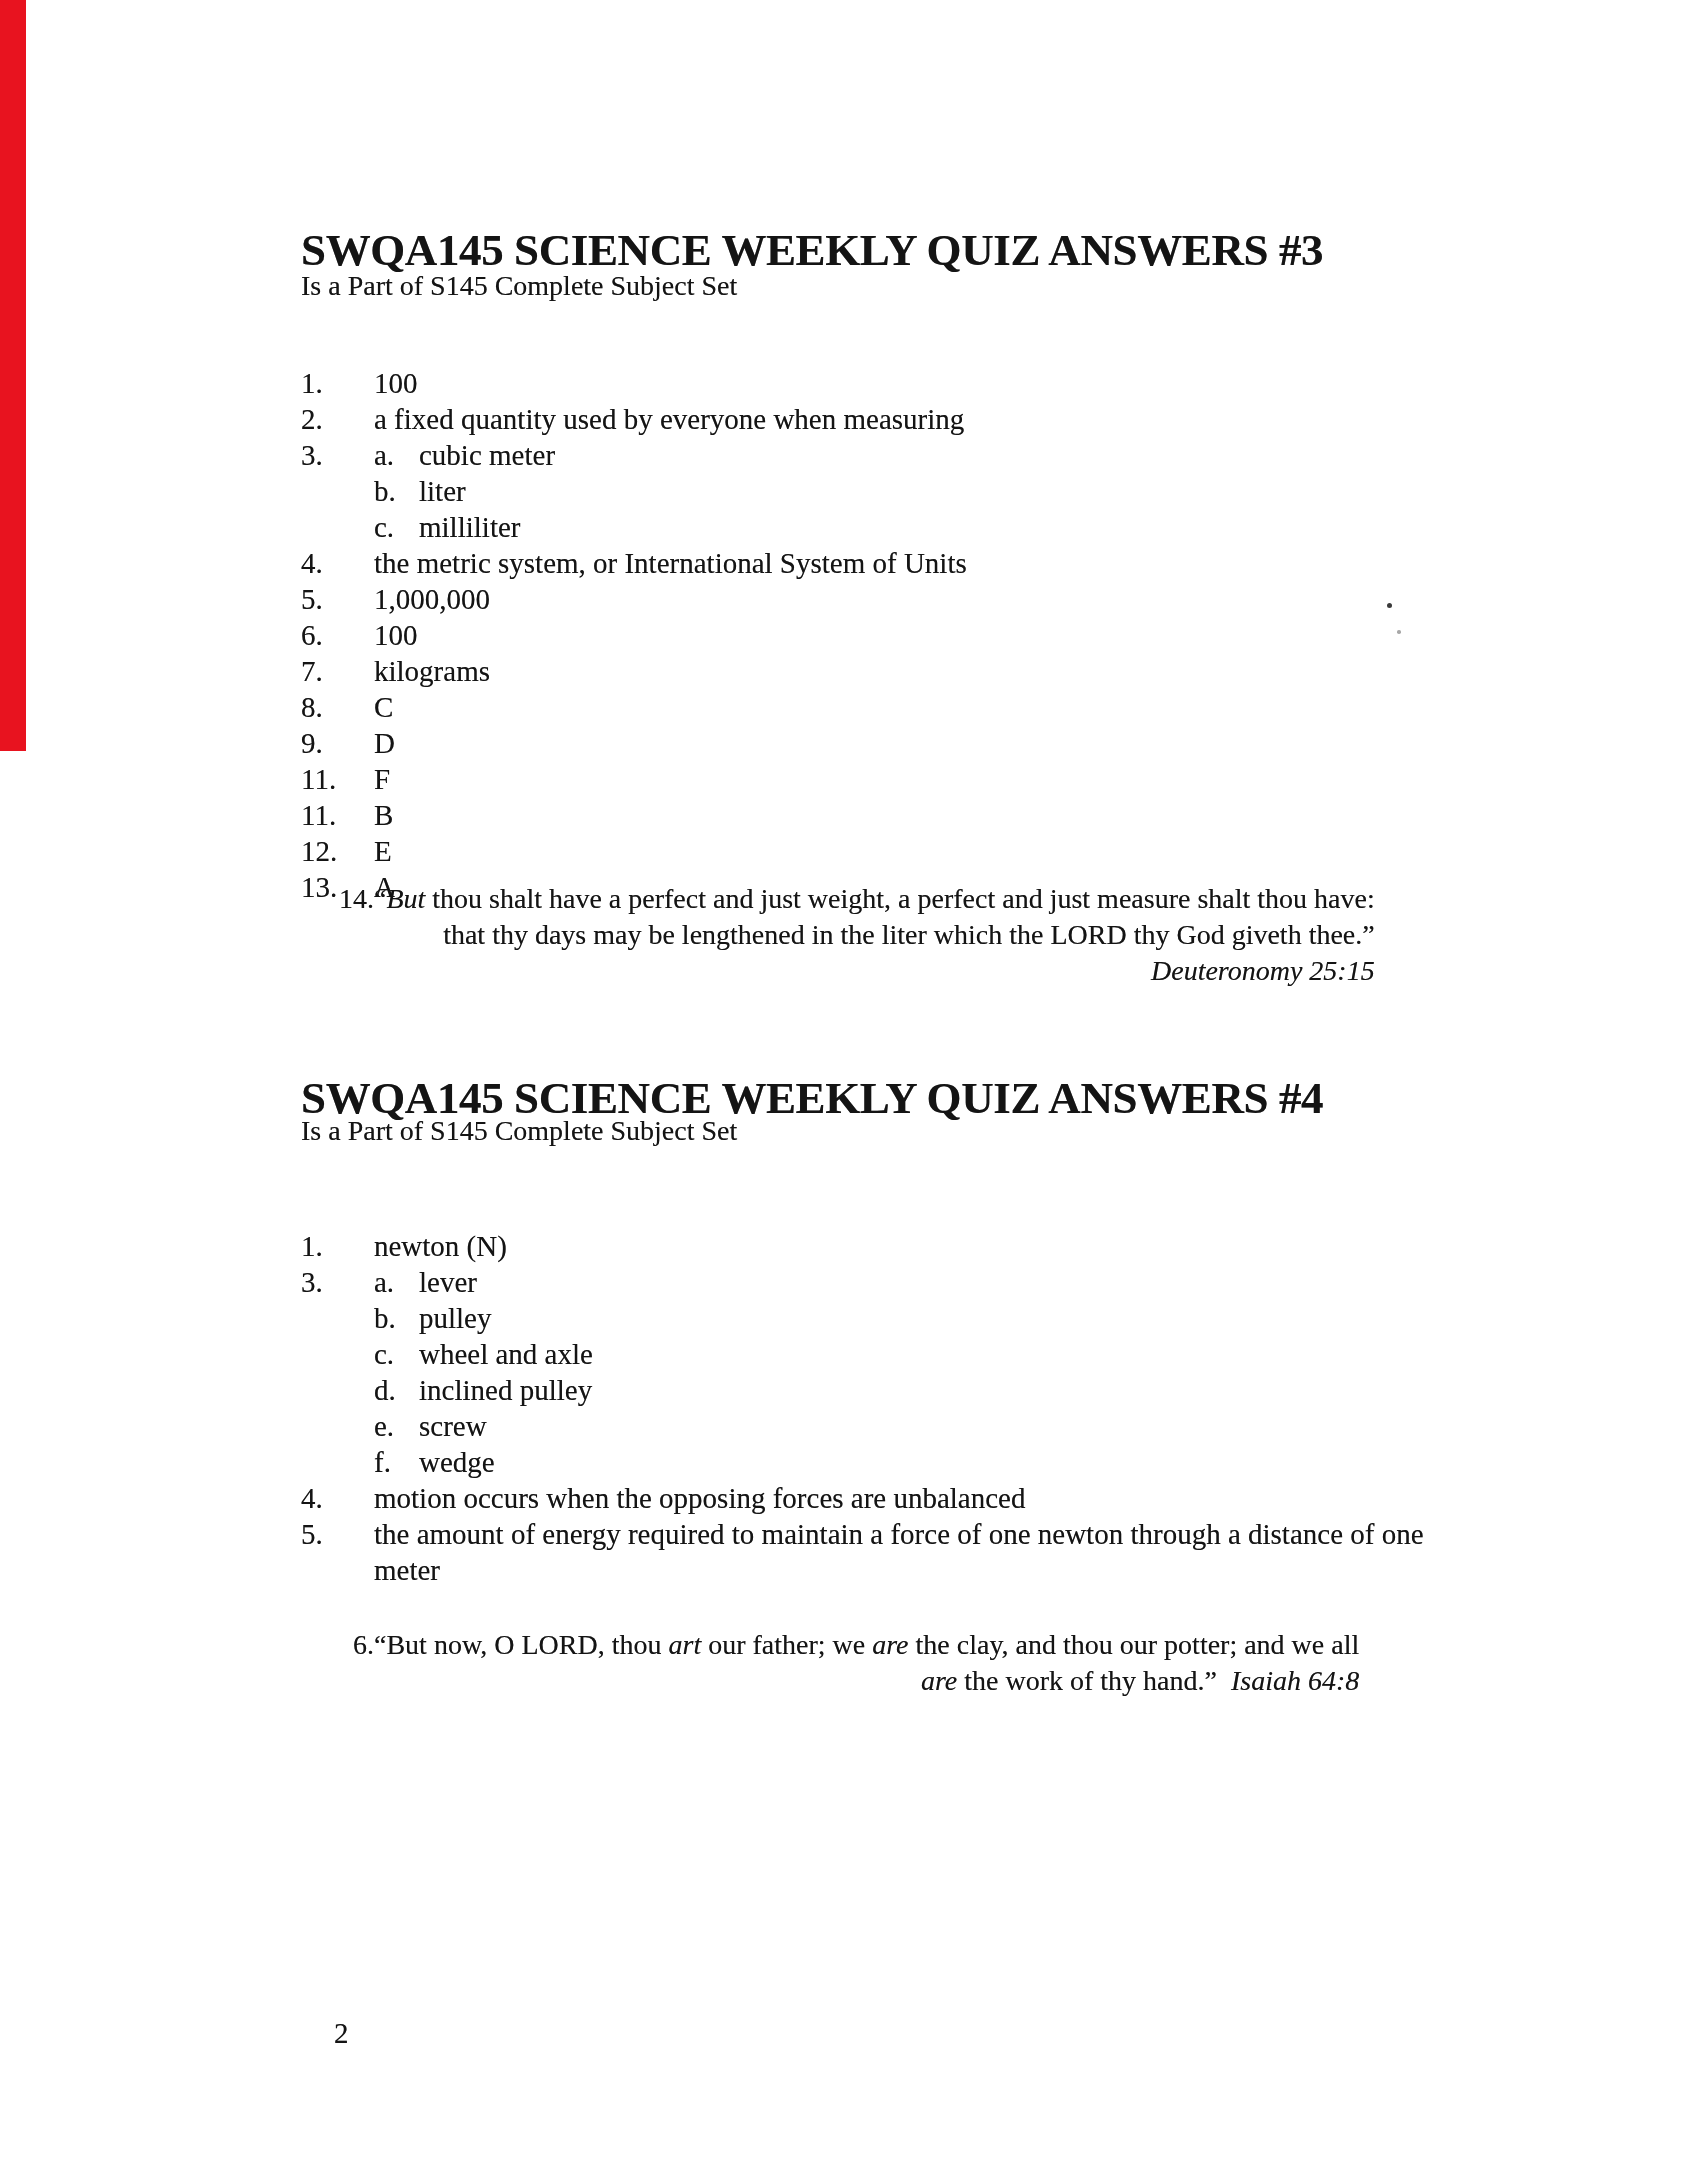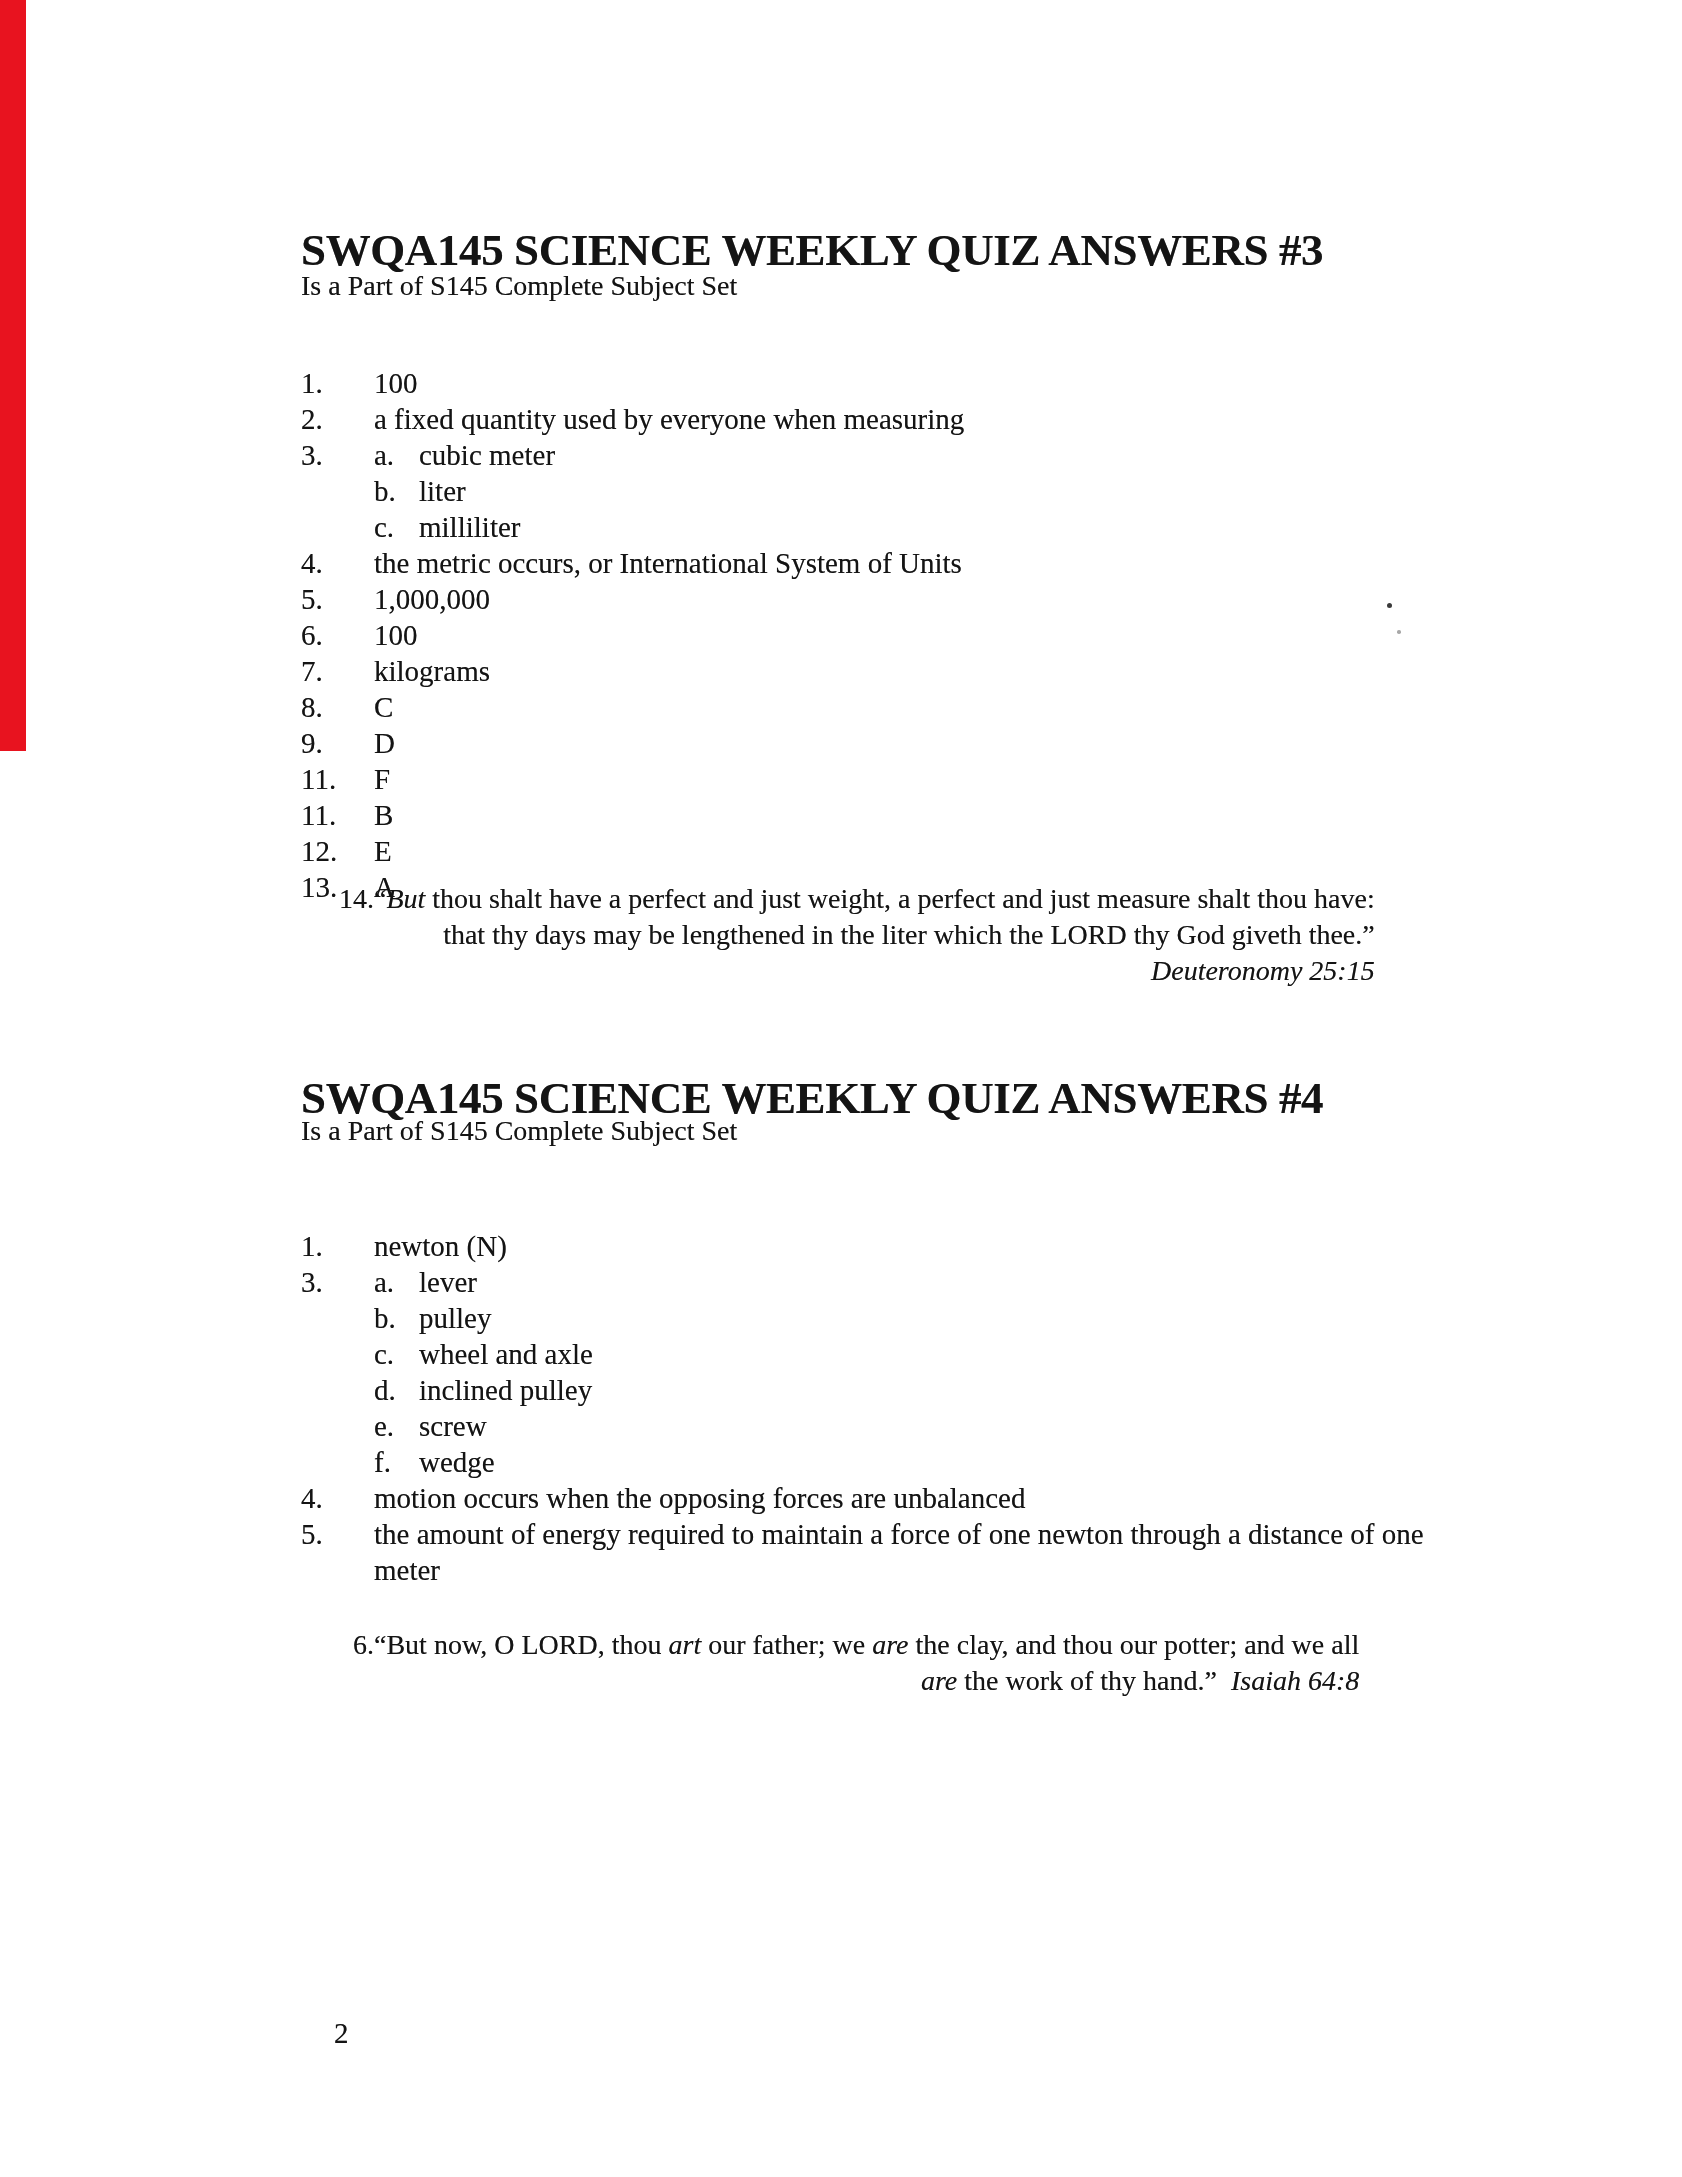--- a/index.html
+++ b/index.html
@@ -48,21 +48,21 @@
 
   <div class="title" style="top:227px;">SWQA145 SCIENCE WEEKLY QUIZ ANSWERS #3</div>
   <div class="subtitle" style="top:270px;">Is a Part of S145 Complete Subject Set</div>
 
   <div class="list" style="top:342px;margin-top:23px;">
     <div class="row"><span class="num">1.</span><span class="txt">100</span></div>
     <div class="row"><span class="num">2.</span><span class="txt">a fixed quantity used by everyone when measuring</span></div>
     <div class="row"><span class="num">3.</span><span class="letter">a.</span><span class="txt">cubic meter</span></div>
     <div class="row"><span class="num"></span><span class="letter">b.</span><span class="txt">liter</span></div>
     <div class="row"><span class="num"></span><span class="letter">c.</span><span class="txt">milliliter</span></div>
-    <div class="row"><span class="num">4.</span><span class="txt">the metric occurs, or International System of Units</span></div>
+    <div class="row"><span class="num">4.</span><span class="txt">the metric system, or International System of Units</span></div>
     <div class="row"><span class="num">5.</span><span class="txt">1,000,000</span></div>
     <div class="row"><span class="num">6.</span><span class="txt">100</span></div>
     <div class="row"><span class="num">7.</span><span class="txt">kilograms</span></div>
     <div class="row"><span class="num">8.</span><span class="txt">C</span></div>
     <div class="row"><span class="num">9.</span><span class="txt">D</span></div>
     <div class="row"><span class="num">11.</span><span class="txt">F</span></div>
     <div class="row"><span class="num">11.</span><span class="txt">B</span></div>
     <div class="row"><span class="num">12.</span><span class="txt">E</span></div>
     <div class="row"><span class="num">13.</span><span class="txt">A</span></div>
   </div>

